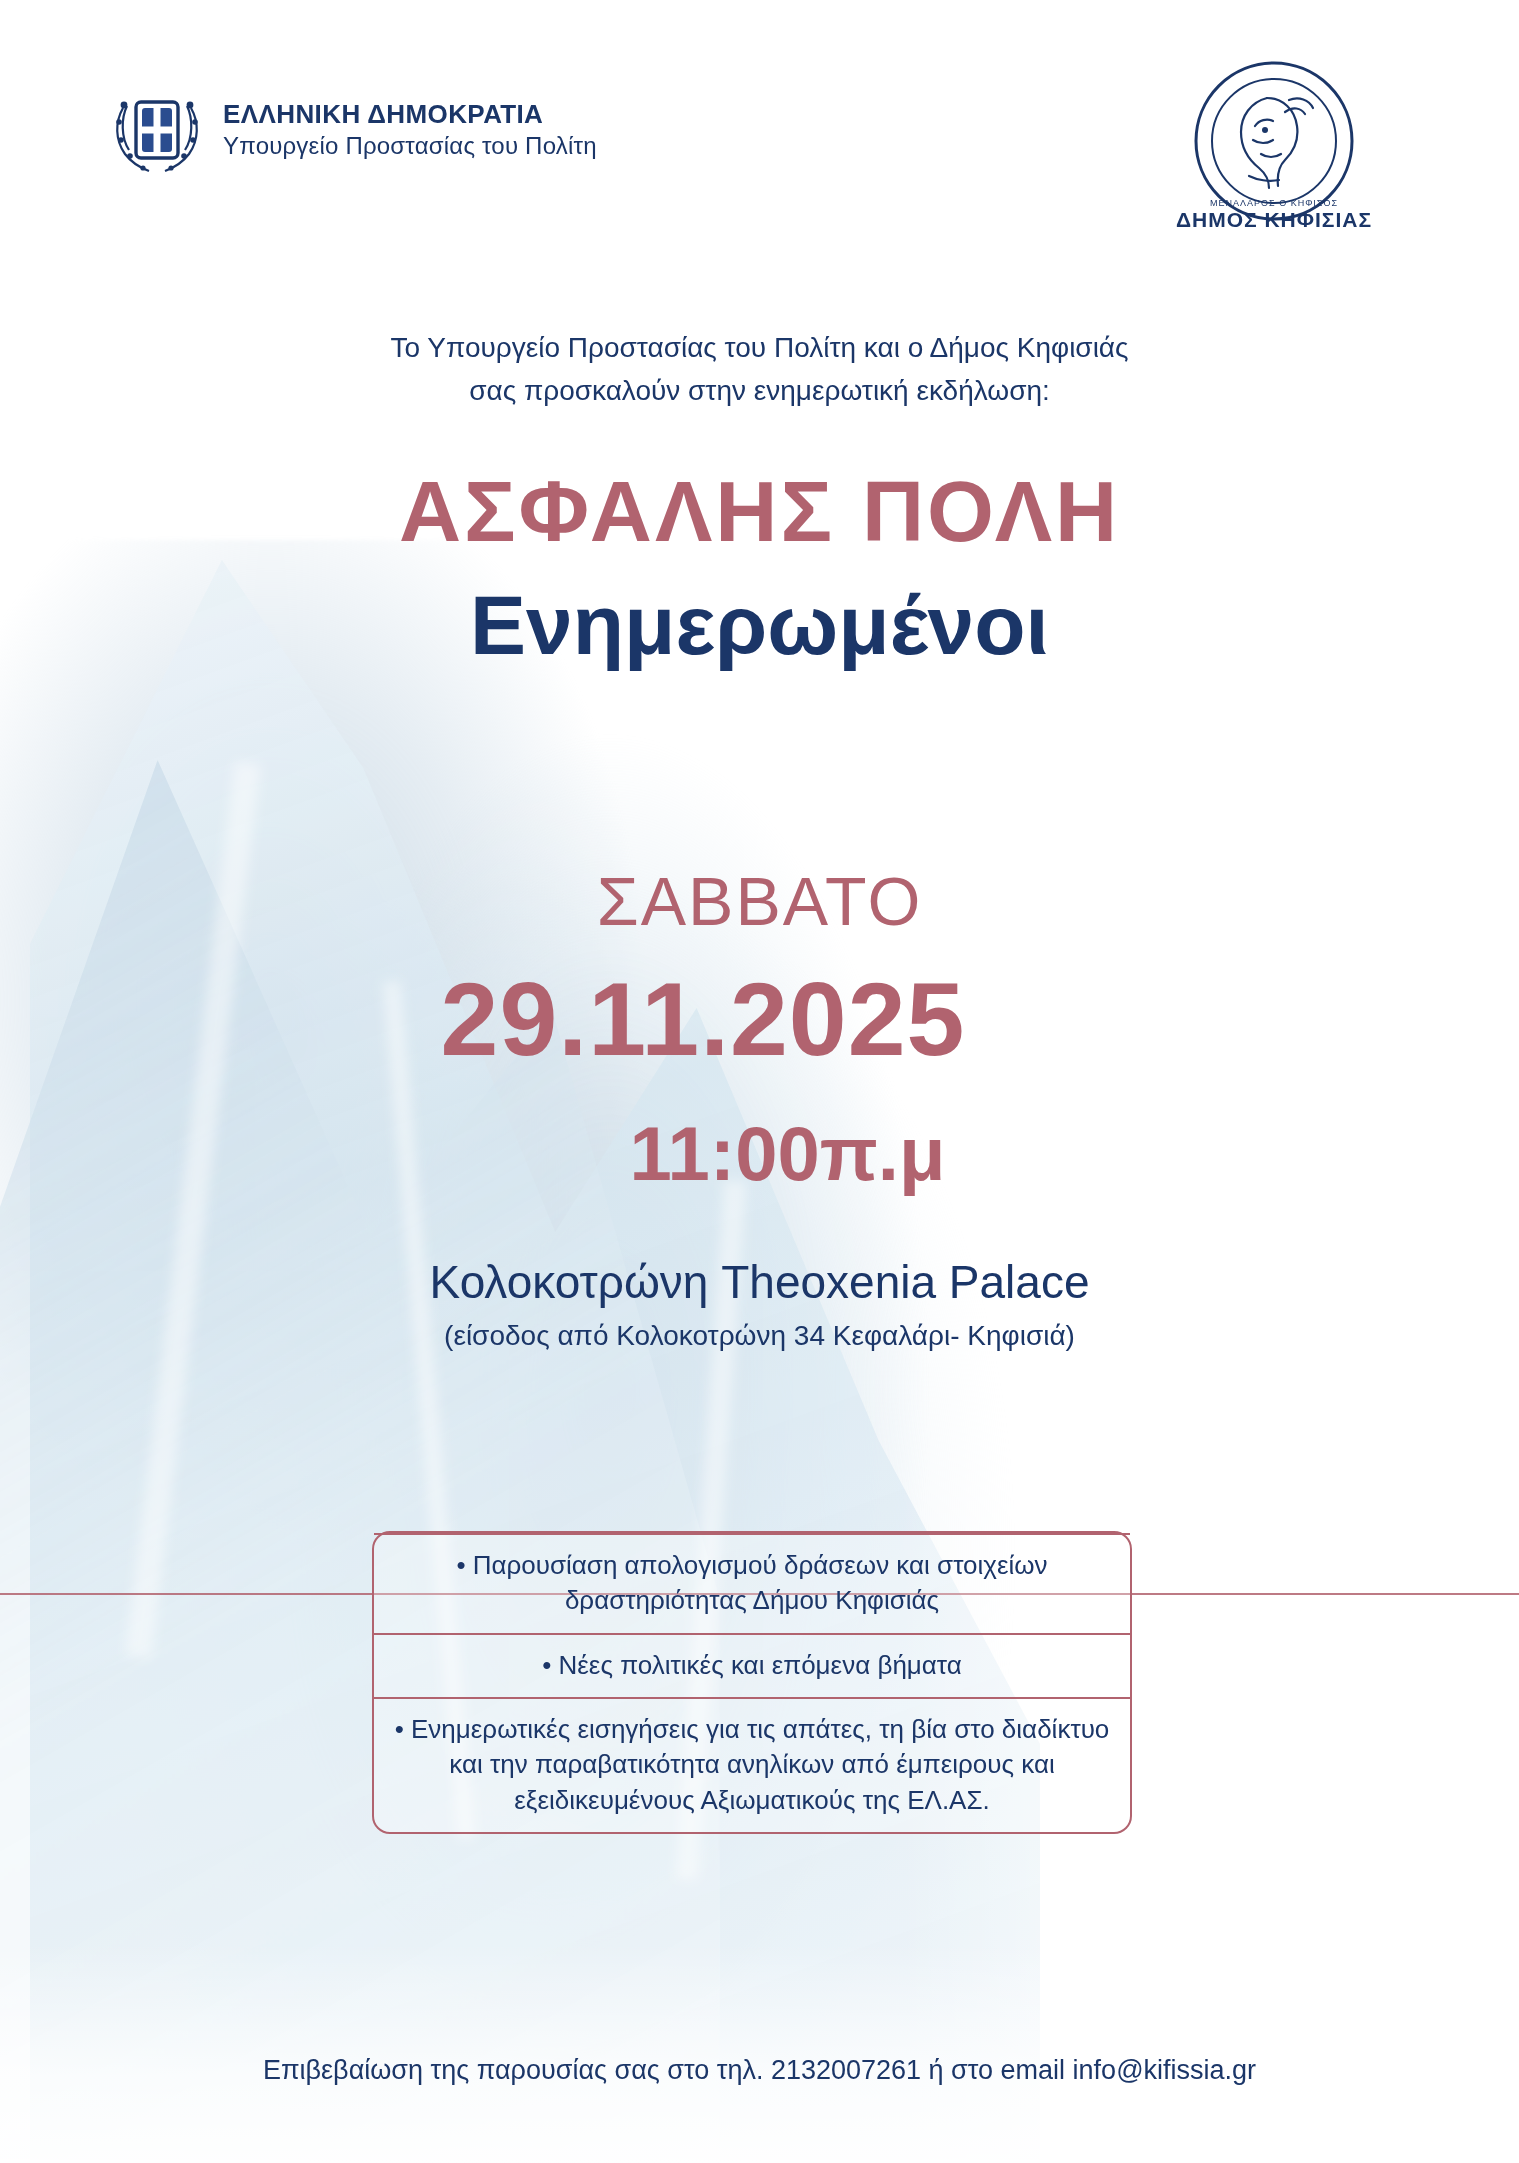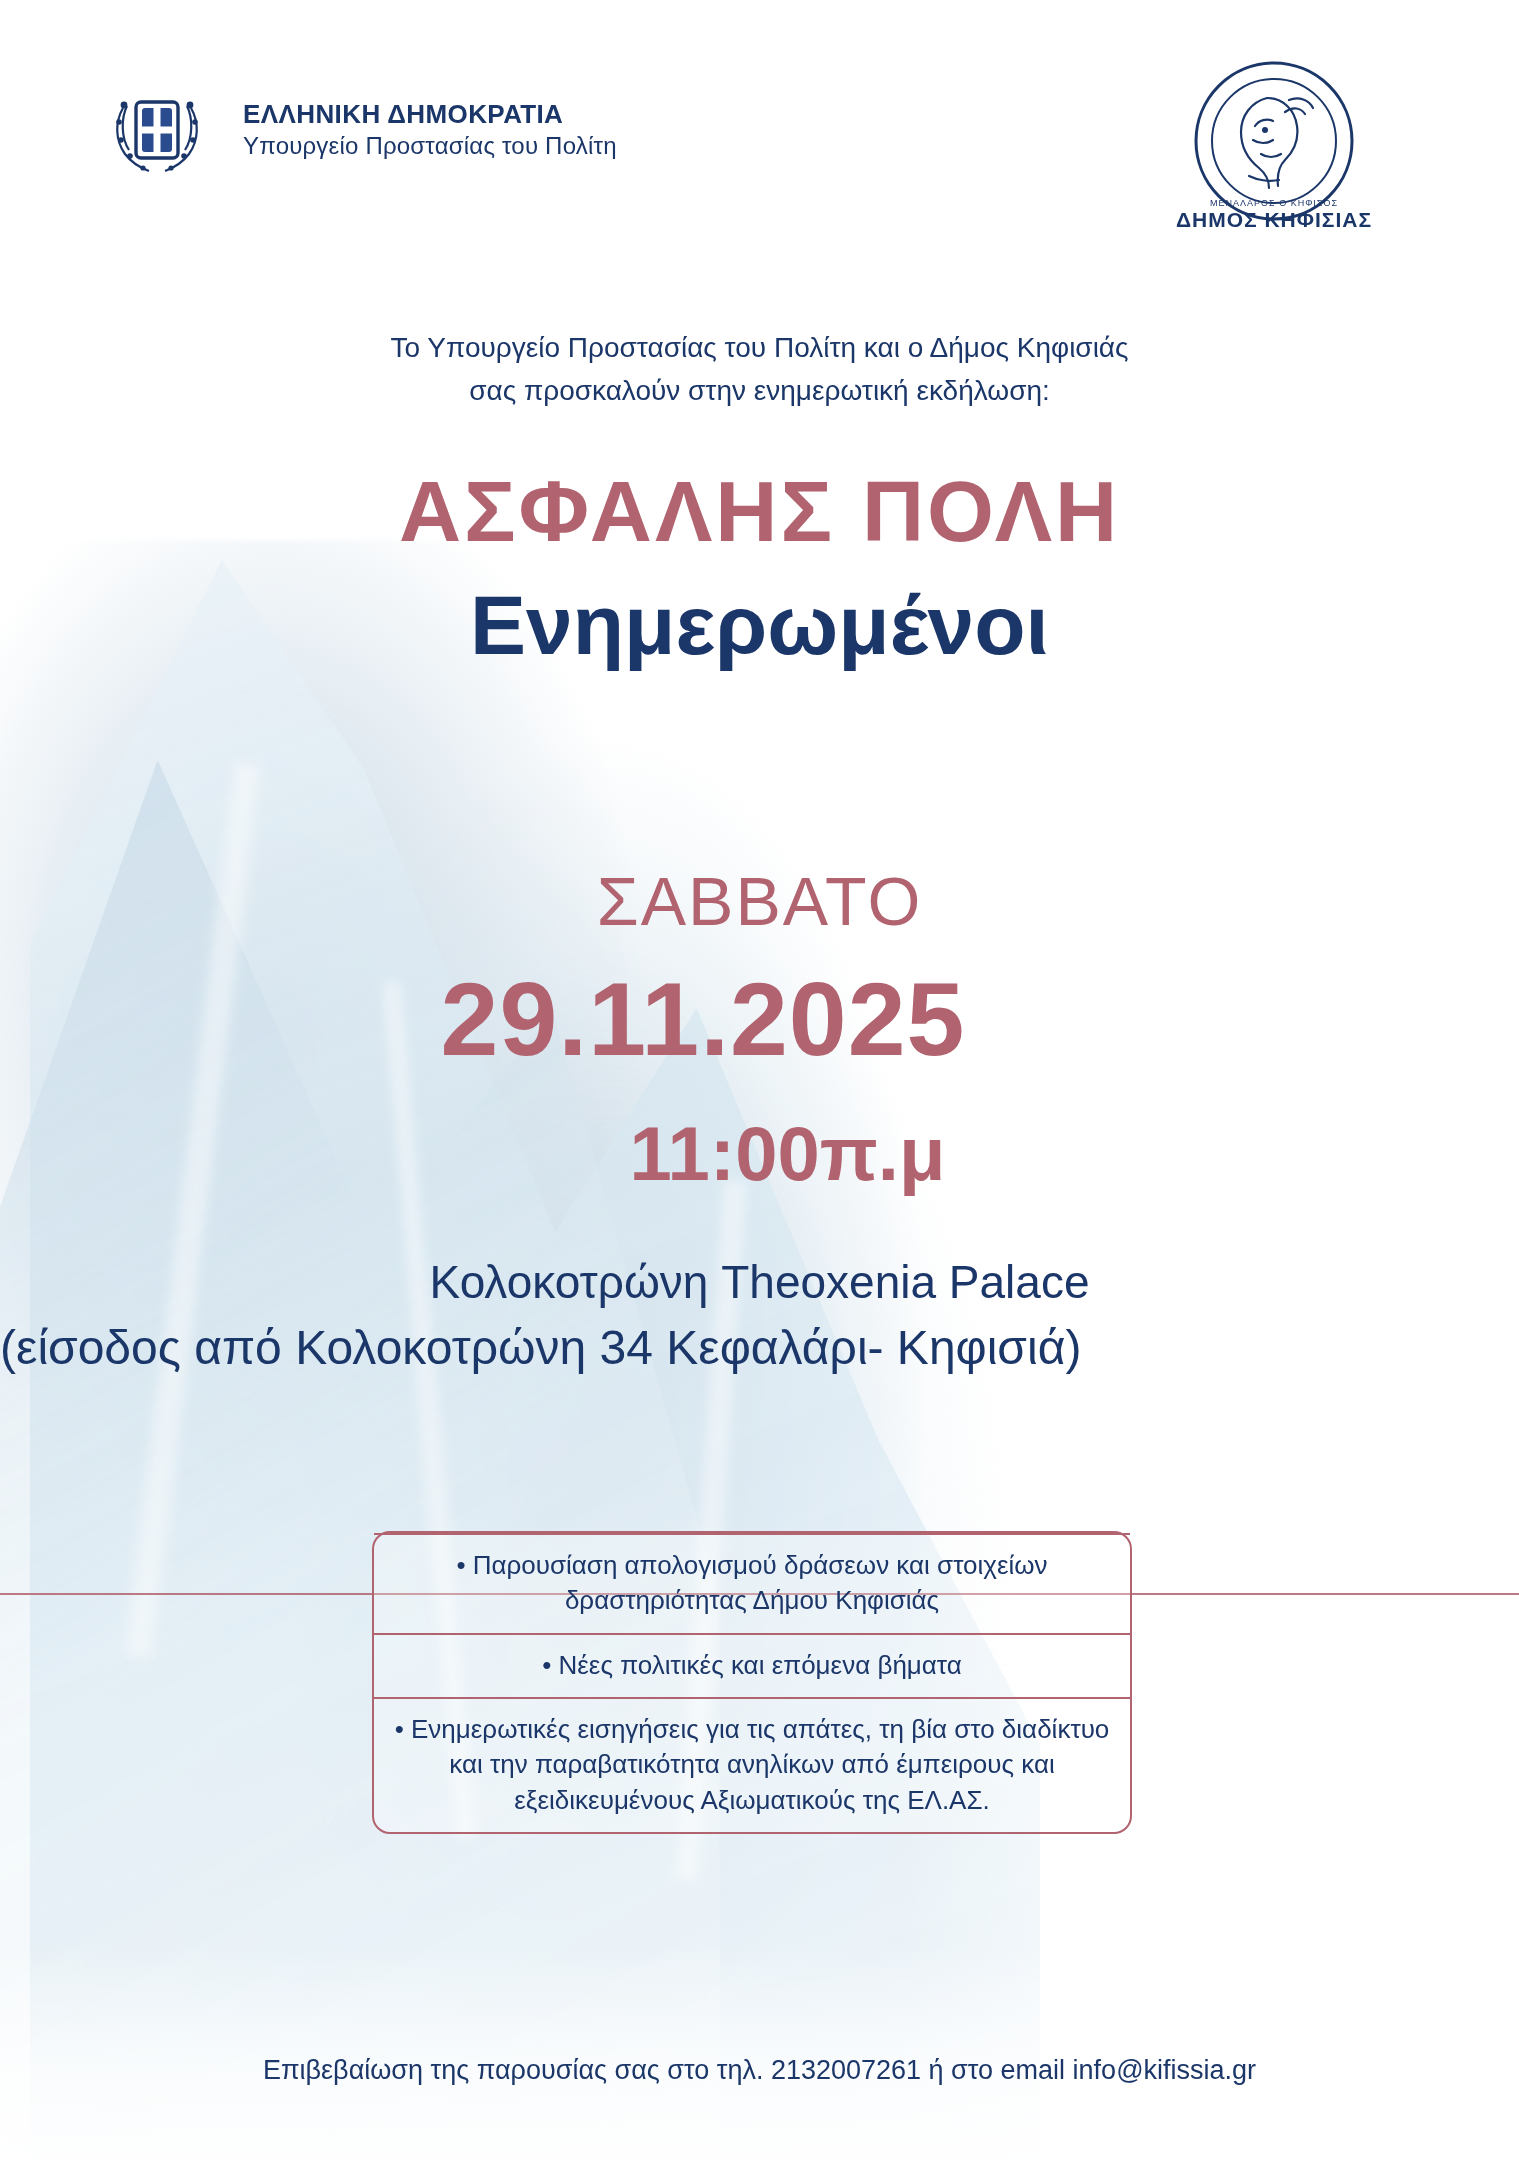--- a/index.html
+++ b/index.html
@@ -105,21 +105,21 @@
     left: 0;
     width: 1519px;
     height: 190px;
   }
   .gov-block {
     position: absolute;
     left: 105px;
     top: 22px;
     display: flex;
     align-items: center;
-    gap: 34px;
+    gap: 14px;
   }
   .gov-emblem {
     width: 104px;
     height: 104px;
     flex: 0 0 auto;
   }
   .gov-text {
     display: flex;
     flex-direction: column;
     justify-content: center;
@@ -233,21 +233,22 @@
     width: 1519px;
     text-align: center;
     font-size: 46px;
     color: #1b3668;
   }
   .venue-address {
     position: absolute;
     top: 1320px;
     left: 0;
     width: 1519px;
-    font-size: 48px;
+    text-align: center;
+    font-size: 28px;
     color: #1b3668;
   }
 
   
   .program-box {
     position: absolute;
     left: 372px;
     top: 1531px;
     width: 760px;
     border: 2px solid #b1636f;

